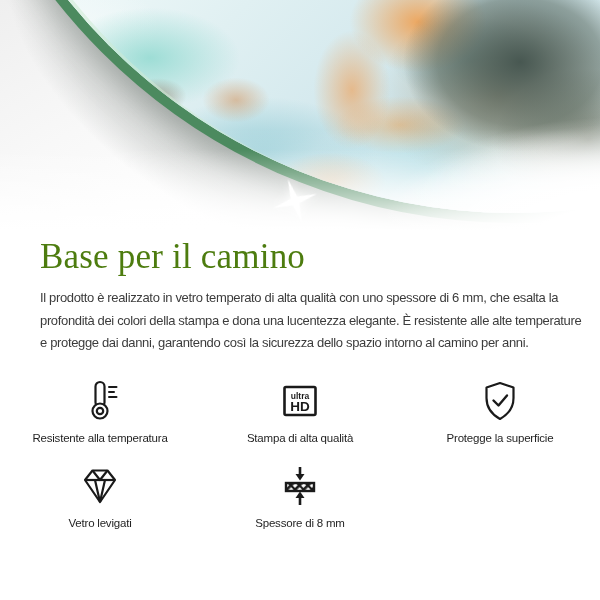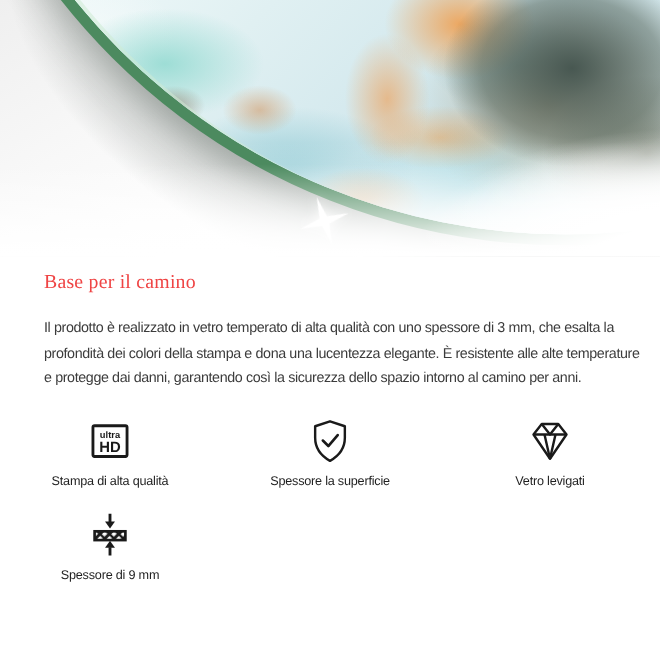--- a/index.html
+++ b/index.html
@@ -57,21 +57,21 @@
     position:absolute;inset:0;z-index:4;pointer-events:none;
     background:
       radial-gradient(ellipse 400px 210px at 106% 116%, #ffffff 32%, rgba(255,255,255,0) 70%),
       linear-gradient(to bottom, rgba(255,255,255,0) 64%, rgba(255,255,255,0.7) 88%, #ffffff 99%);
   }
   .sparkle{position:absolute;left:272px;top:178px;width:46px;height:46px;z-index:5;
     filter:drop-shadow(0 0 5px rgba(255,255,255,0.95));transform:rotate(-18deg);}
   
   .title{
     margin:6px 0 0 40px;font-family:"Liberation Serif",serif;font-weight:400;
-    font-size:18px;line-height:35px;color:#ef4444;letter-spacing:0.2px;
+    font-size:35px;line-height:35px;color:#4d7c0f;letter-spacing:0.2px;
   }
   .description{
     margin:13px 0 0 40px;width:545px;font-size:13px;line-height:22.5px;
     color:#3c3c3c;letter-spacing:-0.35px;
   }
   
   .features{
     display:grid;grid-template-columns:repeat(3,1fr);row-gap:18px;
     margin-top:22px;
   }
@@ -95,44 +95,57 @@
     <svg class="sparkle" viewBox="0 0 46 46">
       <path d="M23 0 L26.5 19.5 L46 23 L26.5 26.5 L23 46 L19.5 26.5 L0 23 L19.5 19.5 Z" fill="#ffffff"></path>
     </svg>
     <div class="hero-fade"></div>
   </div>
 
   <h1 class="title">
     <span>Base per il camino</span><br>
   </h1>
 
-  <p class="description">Il prodotto è realizzato in vetro temperato di alta qualità con uno spessore di 3 mm, che esalta la profondità dei colori della stampa e dona una lucentezza elegante. È resistente alle alte tempe­rature e protegge dai danni, garantendo così la sicurezza dello spazio intorno al camino per anni.</p>
+  <p class="description">Il prodotto è realizzato in vetro temperato di alta qualità con uno spessore di 6 mm, che esalta la profondità dei colori della stampa e dona una lucentezza elegante. È resistente alle alte tempe­rature e protegge dai danni, garantendo così la sicurezza dello spazio intorno al camino per anni.</p>
 
   <div class="features">
 
+    <div class="feature">
+      <div class="icon-box">
+        <svg class="fi" width="44" height="44" viewBox="0 0 44 44">
+          <rect x="17.5" y="3" width="9" height="25" rx="4.5"></rect>
+          <circle cx="22" cy="32" r="7.5" fill="#ffffff"></circle>
+          <circle cx="22" cy="32" r="3.2"></circle>
+          <line x1="31" y1="8" x2="38.5" y2="8" stroke-linecap="round" stroke-width="2"></line>
+          <line x1="31" y1="13" x2="36" y2="13" stroke-linecap="round" stroke-width="2"></line>
+          <line x1="31" y1="18" x2="38.5" y2="18" stroke-linecap="round" stroke-width="2"></line>
+        </svg>
+      </div>
+      <div class="label">Resistente alla temperatura</div>
+    </div>
 
     <div class="feature">
       <div class="icon-box">
         <svg class="fi" width="44" height="44" viewBox="0 0 44 44">
           <rect x="6.5" y="8" width="31" height="28" rx="1.5" stroke-width="2.6"></rect>
           <text x="22" y="19.5" font-size="8.5" font-weight="bold" text-anchor="middle">ultra</text>
           <text x="22" y="32" font-size="13.5" font-weight="bold" text-anchor="middle">HD</text>
         </svg>
       </div>
       <div class="label">Stampa di alta qualità</div>
     </div>
 
     <div class="feature">
       <div class="icon-box">
         <svg class="fi" width="44" height="44" viewBox="0 0 44 44" stroke-linejoin="round">
           <path d="M22 4 L35.5 8.5 V19 C35.5 29 30 35.5 22 40 C14 35.5 8.5 29 8.5 19 V8.5 Z"></path>
           <path d="M15.5 21.5 L20.5 26.5 L29 16.5" stroke-linecap="round" stroke-width="2.4"></path>
         </svg>
       </div>
-      <div class="label">Spessore la superficie</div>
+      <div class="label">Protegge la superficie</div>
     </div>
 
     <div class="feature">
       <div class="icon-box">
         <svg class="fi" width="44" height="44" viewBox="0 0 44 44" stroke-linejoin="round" stroke-width="2">
           <path d="M7 16 L14.5 6.5 H29.5 L37 16 L22 38 Z"></path>
           <path d="M7 16 H37"></path>
           <path d="M14.5 6.5 L22 16 L29.5 6.5"></path>
           <path d="M17 16 L22 38 M27 16 L22 38"></path>
         </svg>
@@ -150,17 +163,17 @@
               <line x1="0" y1="0" x2="0" y2="6" stroke="#1a1a1a" stroke-width="3.2"></line>
             </pattern>
           </defs>
           <rect x="8" y="19" width="28" height="8" fill="url(#hatch)" stroke-width="2.4"></rect>
           <line x1="22" y1="3" x2="22" y2="10.5" stroke-width="2.6"></line>
           <polygon points="17.5,10 26.5,10 22,16.5" fill="#1a1a1a" stroke="none"></polygon>
           <line x1="22" y1="41" x2="22" y2="33.5" stroke-width="2.6"></line>
           <polygon points="17.5,34 26.5,34 22,27.5" fill="#1a1a1a" stroke="none"></polygon>
         </svg>
       </div>
-      <div class="label">Spessore di 9 mm</div>
+      <div class="label">Spessore di 8 mm</div>
     </div>
 
   </div>
 </div>
 
 </body></html>

